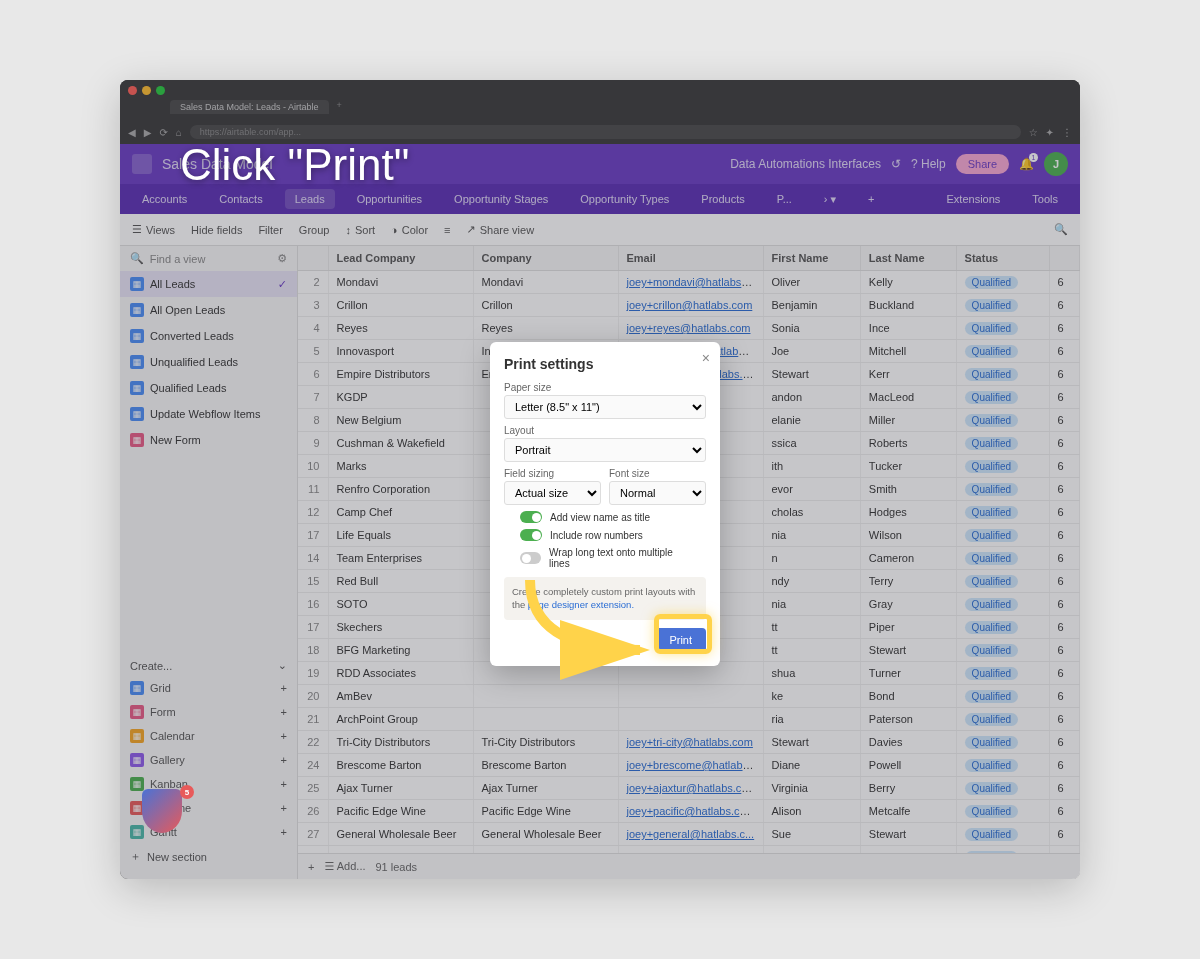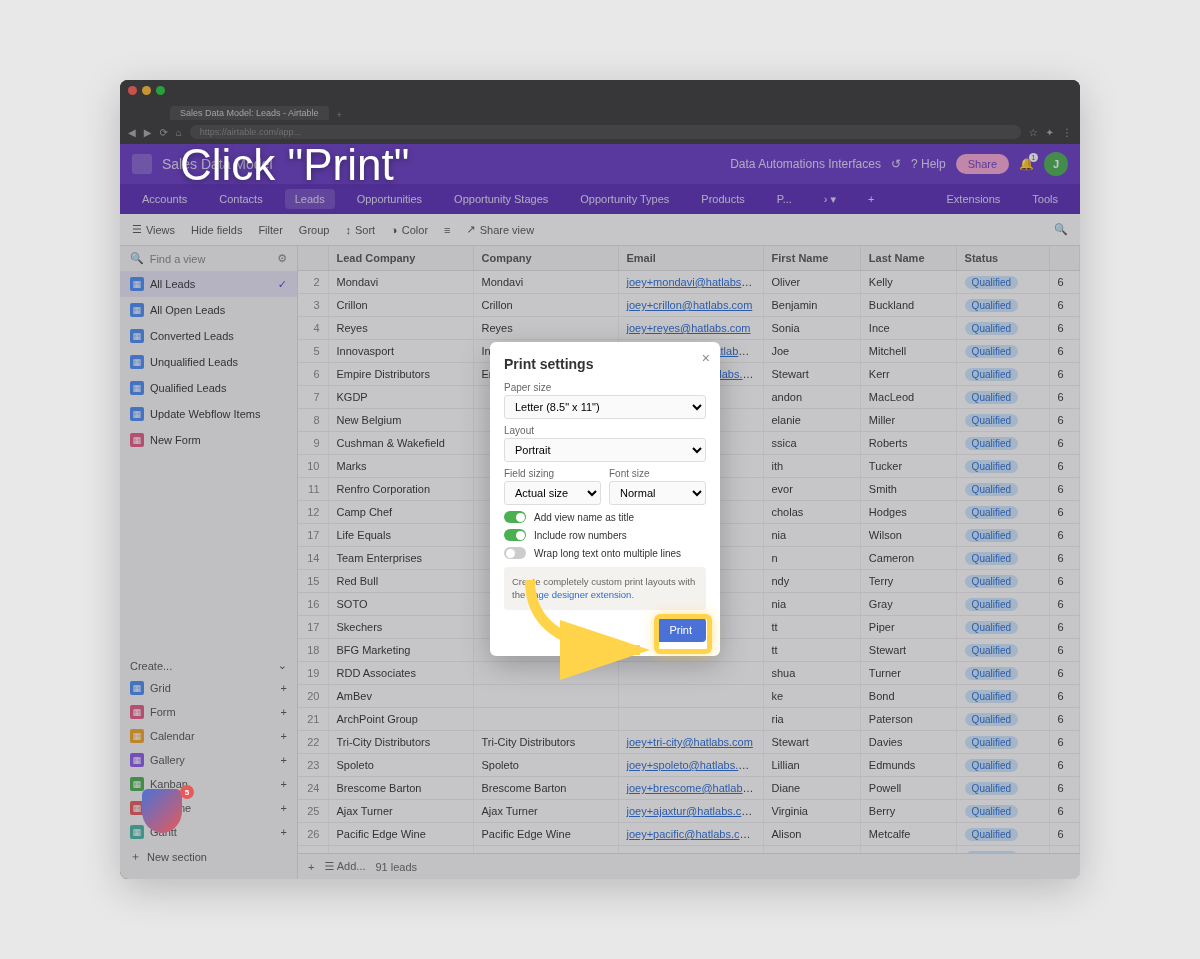--- a/index.html
+++ b/index.html
@@ -1,21 +1,21 @@
 <!DOCTYPE html>
 <html><head>
 <meta charset="utf-8">
 <style>
   * { box-sizing: border-box; margin: 0; padding: 0; }
   body { font-family: -apple-system, BlinkMacSystemFont, 'Segoe UI', sans-serif; background: #e8e8e8; display:flex; align-items:center; justify-content:center; min-height:100vh; font-size:12px; color:#333; }
   .frame { width:960px; height:799px; background:#2a2a2a; border-radius:8px; overflow:hidden; position:relative; box-shadow:0 10px 40px rgba(0,0,0,.2); }
   .titlebar { height:20px; background:#3a3a3a; display:flex; align-items:center; padding:0 8px; gap:5px; }
   .dot { width:9px; height:9px; border-radius:50%; }
   .dot.r{background:#ff5f56}.dot.y{background:#ffbd2e}.dot.g{background:#27c93f}
-  .tabbar { height:20px; background:#3a3a3a; display:flex; align-items:flex-end; padding-left:50px; font-size:9px; color:#ccc; }
+  .tabbar { height:20px; background:#3a3a3a; display:flex; align-items:flex-start; padding-left:50px; font-size:9px; color:#ccc; }
   .tab { background:#4a4a4a; padding:2px 10px; border-radius:4px 4px 0 0; display:flex; align-items:center; gap:5px; }
   .urlbar { height:24px; background:#3a3a3a; display:flex; align-items:center; padding:0 8px; gap:8px; color:#aaa; font-size:10px; }
   .urlfield { flex:1; background:#4a4a4a; border-radius:10px; padding:2px 10px; font-size:9px; color:#888; white-space:nowrap; overflow:hidden; }
   .appheader { height:40px; background:#6a3cc4; display:flex; align-items:center; padding:12px 12px; color:#e0d8f5; gap:10px; }
   .appheader .logo { width:20px; height:20px; background:rgba(255,255,255,.2); border-radius:3px; }
   .appheader .title { font-size:14px; font-weight:500; flex:1; }
   .appheader .actions { display:flex; align-items:center; gap:10px; }
   .sharebtn { background:#f9a8d4; color:#6a3cc4; padding:4px 12px; border-radius:12px; font-size:11px; font-weight:500; }
   .avatar { width:24px; height:24px; border-radius:50%; background:#4caf50; color:#fff; display:flex; align-items:center; justify-content:center; font-size:11px; font-weight:600; }
   .tabstrip { height:30px; background:#5b2fb5; display:flex; align-items:center; padding:0 12px; gap:12px; color:#e0d8f5; font-size:11px; }
@@ -44,21 +44,21 @@
   .status { background:#cfe8fc; border-radius:8px; padding:1px 7px; font-size:10px; color:#2a6dd4; }
   .footer { position:absolute; bottom:0; left:0; right:0; height:26px; background:#fafafa; border-top:1px solid #e0e0e0; display:flex; align-items:center; padding:0 10px; gap:10px; font-size:11px; color:#666; }
   .dim { position:absolute; inset:0; background:rgba(50,50,60,.28); pointer-events:none; }
   .modal { position:absolute; left:370px; top:262px; width:230px; background:#fff; border-radius:6px; box-shadow:0 8px 30px rgba(0,0,0,.25); padding:14px; font-size:11px; color:#333; z-index:10; }
   .modal h3 { font-size:14px; font-weight:600; margin-bottom:10px; }
   .modal .close { position:absolute; top:8px; right:10px; color:#888; cursor:pointer; font-size:14px; }
   .modal label { font-size:10px; color:#666; display:block; margin:6px 0 2px; }
   .modal select { width:100%; padding:4px 6px; font-size:11px; border:1px solid #ddd; border-radius:3px; background:#fafafa; }
   .modal .row2 { display:flex; gap:8px; }
   .modal .row2 > div { flex:1; }
-  .toggle { display:flex; align-items:center; gap:8px; margin:6px 0; font-size:10px; }
+  .toggle { display:flex; align-items:center; gap:8px; margin:6px 16px; font-size:10px; }
   .switch { width:22px; height:12px; border-radius:6px; position:relative; }
   .switch.on{background:#4caf50}.switch.off{background:#ccc}
   .switch::after{content:'';position:absolute;width:9px;height:9px;background:#fff;border-radius:50%;top:1.5px;}
   .switch.on::after{right:1.5px}.switch.off::after{left:1.5px}
   .notebox { background:#f4f2ee; border-radius:4px; padding:8px; font-size:9.5px; color:#666; margin:8px 0; line-height:1.4; }
   .notebox a { color:#2a6dd4; }
   .printbtn { background:#4a72d6; color:#fff; border:none; padding:6px 14px; border-radius:4px; font-size:11px; cursor:pointer; }
   .highlight { position:absolute; border:5px solid #ffd34a; border-radius:6px; box-shadow:0 0 12px rgba(255,211,74,.6); pointer-events:none; z-index:11; }
   .instruction { position:absolute; left:60px; top:60px; font-size:44px; font-weight:500; color:#fff; text-shadow:0 2px 6px rgba(0,0,0,.4); z-index:12; }
   .arrow { position:absolute; z-index:11; pointer-events:none; }
@@ -469,30 +469,20 @@
               <td class="num">22</td>
   <td>Tri-City Distributors</td>
   <td>Tri-City Distributors</td>
   <td><a>joey+tri-city@hatlabs.com</a></td>
   <td>Stewart</td>
   <td>Davies</td>
   <td><span class="status">Qualified</span></td>
   <td>6</td>
             </tr>
             <tr>
-              <td class="num">23</td>
-  <td>Spoleto</td>
-  <td>Spoleto</td>
-  <td><a>joey+spoleto@hatlabs.com</a></td>
-  <td>Lillian</td>
-  <td>Edmunds</td>
-  <td><span class="status">Qualified</span></td>
-  <td>6</td>
-            </tr>
-            <tr>
               <td class="num">24</td>
   <td>Brescome Barton</td>
   <td>Brescome Barton</td>
   <td><a>joey+brescome@hatlabs...</a></td>
   <td>Diane</td>
   <td>Powell</td>
   <td><span class="status">Qualified</span></td>
   <td>6</td>
             </tr>
             <tr>

